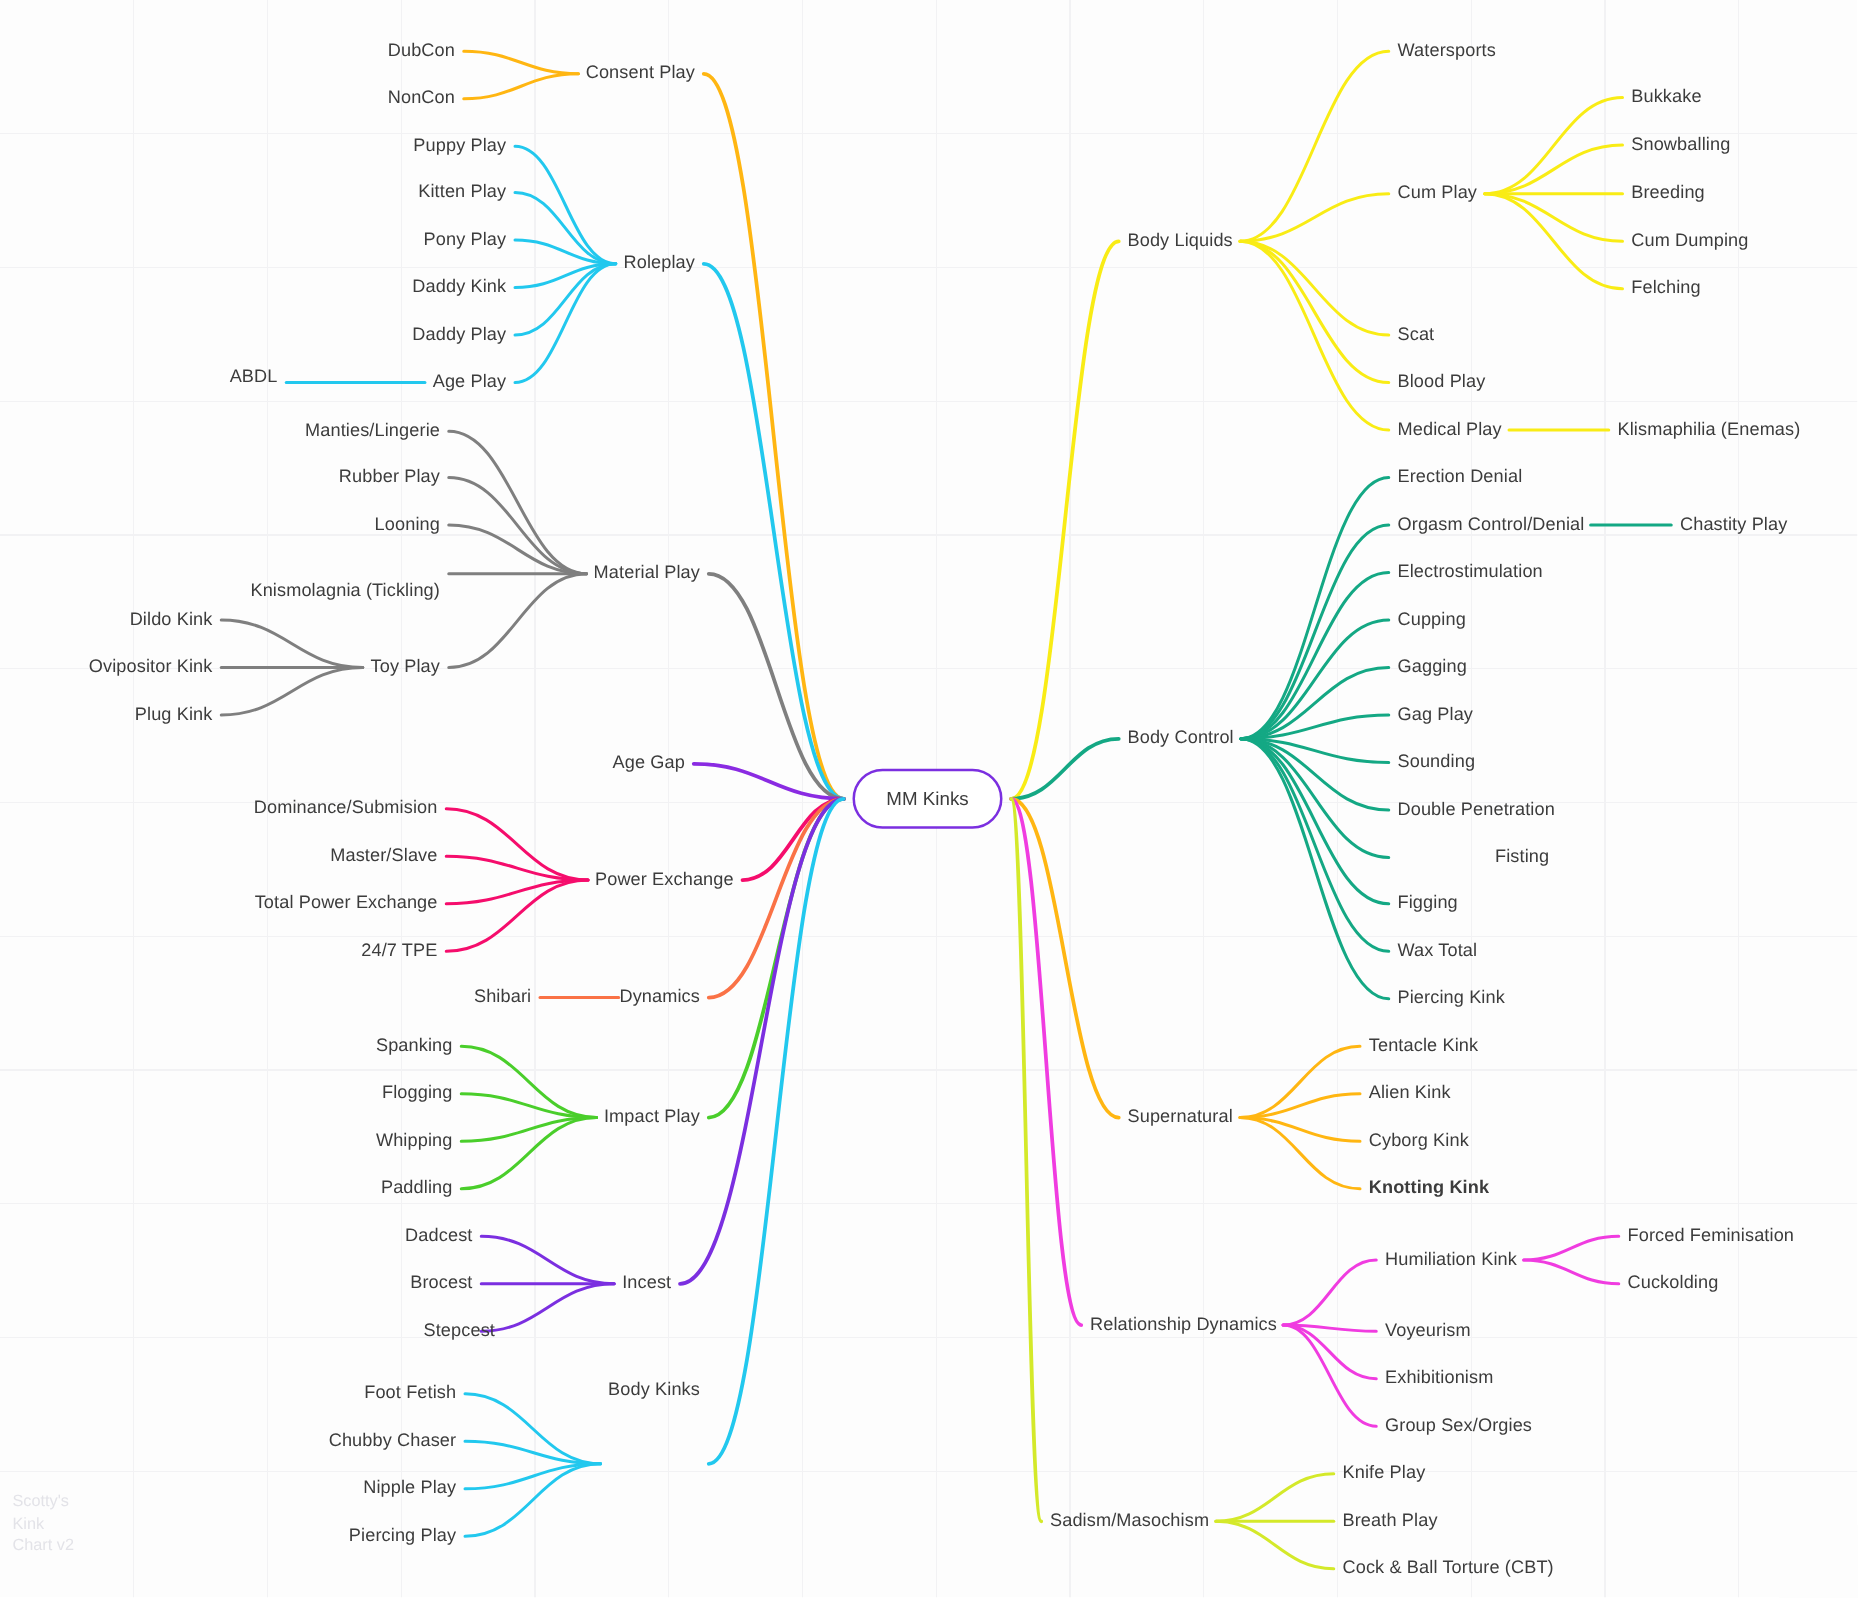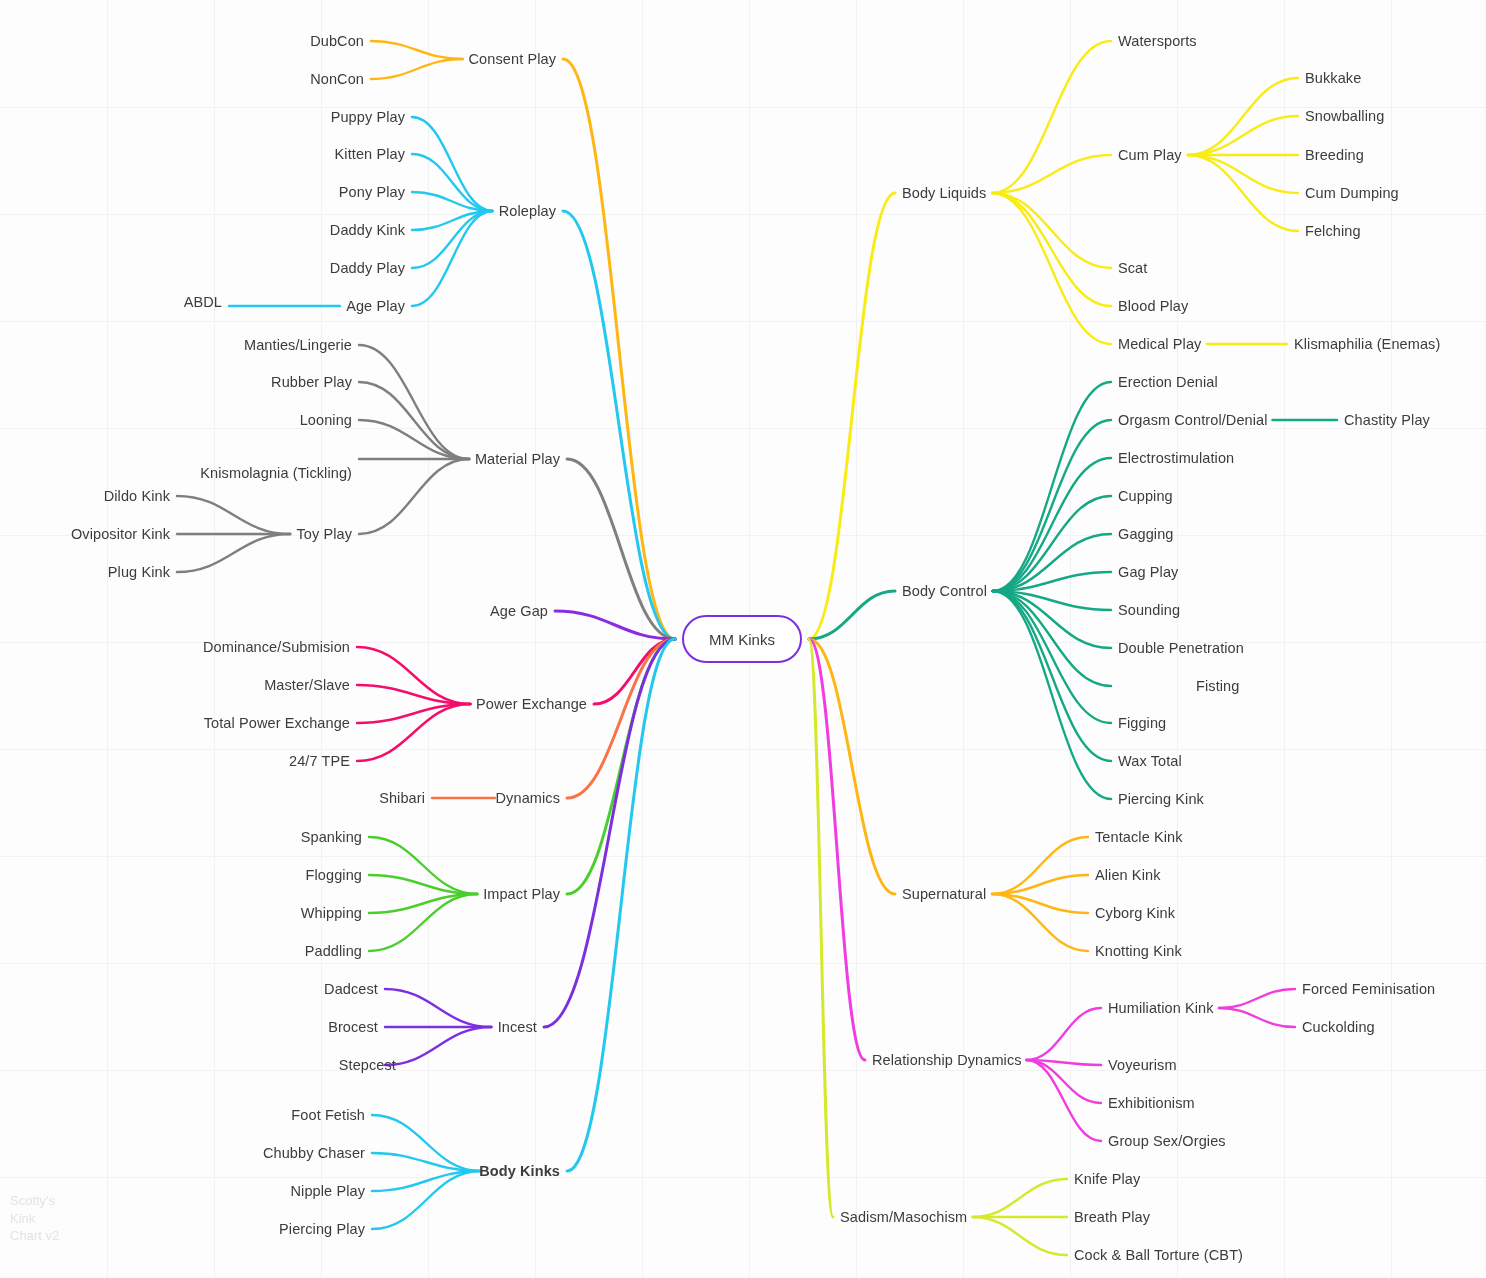--- a/index.html
+++ b/index.html
@@ -217,21 +217,21 @@
       <div class="node-label right-anchor" style="left: 425px; top: 798px;">Shibari</div>
       <div class="node-label right-anchor" style="left: 560px; top: 894px;">Impact Play</div>
       <div class="node-label right-anchor" style="left: 362px; top: 837px;">Spanking</div>
       <div class="node-label right-anchor" style="left: 362px; top: 875px;">Flogging</div>
       <div class="node-label right-anchor" style="left: 362px; top: 913px;">Whipping</div>
       <div class="node-label right-anchor" style="left: 362px; top: 951px;">Paddling</div>
       <div class="node-label right-anchor" style="left: 537px; top: 1027px;">Incest</div>
       <div class="node-label right-anchor" style="left: 378px; top: 989px;">Dadcest</div>
       <div class="node-label right-anchor" style="left: 378px; top: 1027px;">Brocest</div>
       <div class="node-label right-anchor" style="left: 378px; top: 1065px; margin-left: 18px;">Stepcest</div>
-      <div class="node-label right-anchor" style="left: 560px; top: 1171px; font-weight: bold;">Body Kinks</div>
+      <div class="node-label right-anchor" style="left: 560px; top: 1112px;">Body Kinks</div>
       <div class="node-label right-anchor" style="left: 365px; top: 1115px;">Foot Fetish</div>
       <div class="node-label right-anchor" style="left: 365px; top: 1153px;">Chubby Chaser</div>
       <div class="node-label right-anchor" style="left: 365px; top: 1191px;">Nipple Play</div>
       <div class="node-label right-anchor" style="left: 365px; top: 1229px;">Piercing Play</div>
       <div class="node-label left-anchor" style="left: 902px; top: 193px;">Body Liquids</div>
       <div class="node-label left-anchor" style="left: 1118px; top: 41px;">Watersports</div>
       <div class="node-label left-anchor" style="left: 1118px; top: 155px;">Cum Play</div>
       <div class="node-label left-anchor" style="left: 1305px; top: 78px;">Bukkake</div>
       <div class="node-label left-anchor" style="left: 1305px; top: 116px;">Snowballing</div>
       <div class="node-label left-anchor" style="left: 1305px; top: 155px;">Breeding</div>
@@ -252,21 +252,21 @@
       <div class="node-label left-anchor" style="left: 1118px; top: 610px;">Sounding</div>
       <div class="node-label left-anchor" style="left: 1118px; top: 648px;">Double Penetration</div>
       <div class="node-label left-anchor" style="left: 1176px; top: 686px; margin-left: 20px;">Fisting</div>
       <div class="node-label left-anchor" style="left: 1118px; top: 723px;">Figging</div>
       <div class="node-label left-anchor" style="left: 1118px; top: 761px;">Wax Total</div>
       <div class="node-label left-anchor" style="left: 1118px; top: 799px;">Piercing Kink</div>
       <div class="node-label left-anchor" style="left: 902px; top: 894px;">Supernatural</div>
       <div class="node-label left-anchor" style="left: 1095px; top: 837px;">Tentacle Kink</div>
       <div class="node-label left-anchor" style="left: 1095px; top: 875px;">Alien Kink</div>
       <div class="node-label left-anchor" style="left: 1095px; top: 913px;">Cyborg Kink</div>
-      <div class="node-label left-anchor" style="left: 1095px; top: 951px;">Knotting Kink</div>
+      <div class="node-label left-anchor" style="left: 1095px; top: 951px; font-weight: bold;">Knotting Kink</div>
       <div class="node-label left-anchor" style="left: 872px; top: 1060px;">Relationship Dynamics</div>
       <div class="node-label left-anchor" style="left: 1108px; top: 1008px;">Humiliation Kink</div>
       <div class="node-label left-anchor" style="left: 1302px; top: 989px;">Forced Feminisation</div>
       <div class="node-label left-anchor" style="left: 1302px; top: 1027px;">Cuckolding</div>
       <div class="node-label left-anchor" style="left: 1108px; top: 1065px;">Voyeurism</div>
       <div class="node-label left-anchor" style="left: 1108px; top: 1103px;">Exhibitionism</div>
       <div class="node-label left-anchor" style="left: 1108px; top: 1141px;">Group Sex/Orgies</div>
       <div class="node-label left-anchor" style="left: 840px; top: 1217px;">Sadism/Masochism</div>
       <div class="node-label left-anchor" style="left: 1074px; top: 1179px;">Knife Play</div>
       <div class="node-label left-anchor" style="left: 1074px; top: 1217px;">Breath Play</div>

